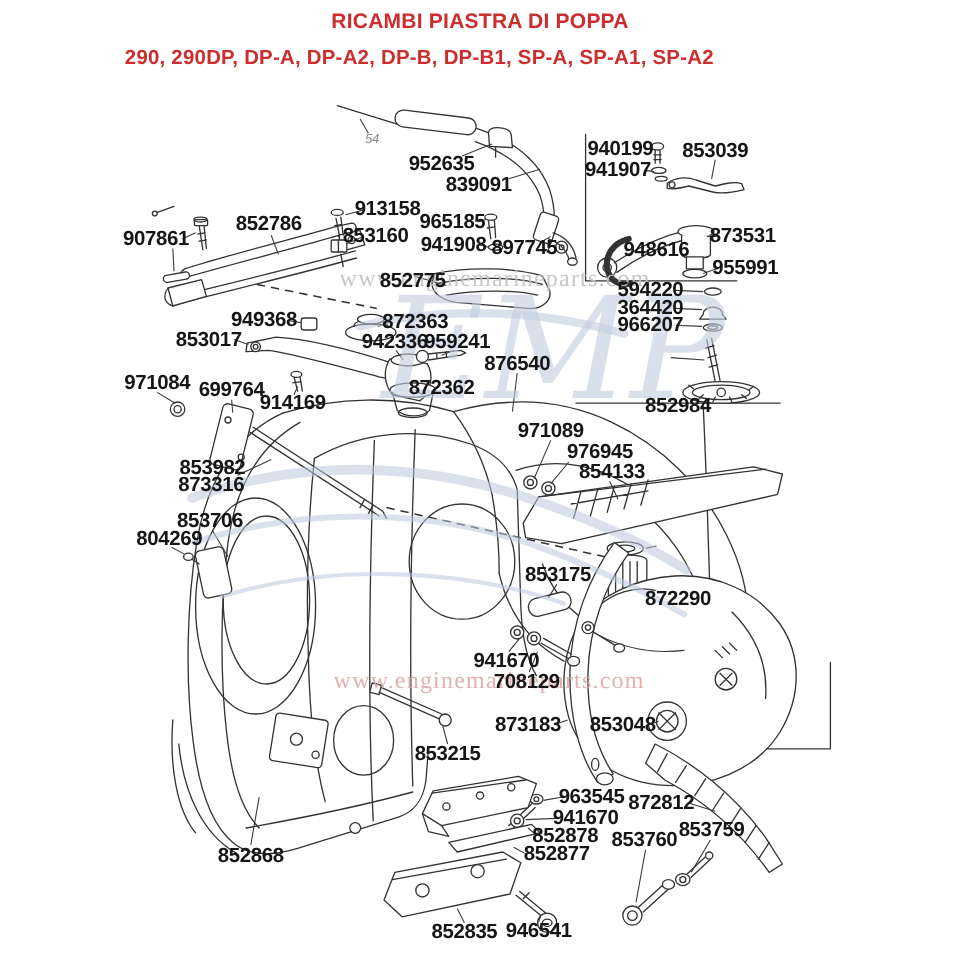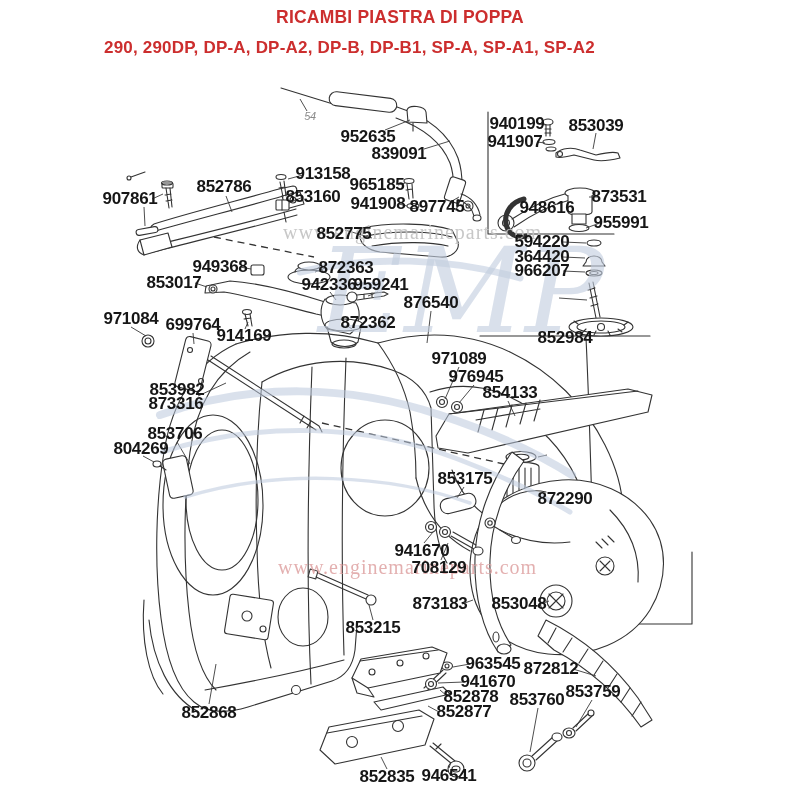--- a/index.html
+++ b/index.html
@@ -324,21 +324,21 @@
       <div class="plabel" style="left: 174px; top: 283px;">853017</div>
       <div class="plabel" style="left: 329px; top: 285px;">942336</div>
       <div class="plabel" style="left: 381px; top: 285px;">959241</div>
       <div class="plabel" style="left: 431px; top: 303px;">876540</div>
       <div class="plabel" style="left: 565px; top: 298px; margin-top: 40px;">852984</div>
       <div class="plabel" style="left: 131px; top: 319px;">971084</div>
       <div class="plabel" style="left: 193px; top: 325px;">699764</div>
       <div class="plabel" style="left: 244px; top: 336px;">914169</div>
       <div class="plabel" style="left: 368px; top: 323px;">872362</div>
       <div class="plabel" style="left: 459px; top: 359px;">971089</div>
-      <div class="plabel" style="left: 476px; top: 377px;">976945</div>
+      <div class="plabel" style="left: 500px; top: 377px;">976945</div>
       <div class="plabel" style="left: 510px; top: 393px;">854133</div>
       <div class="plabel" style="left: 177px; top: 390px;">853982</div>
       <div class="plabel" style="left: 176px; top: 404px;">873316</div>
       <div class="plabel" style="left: 175px; top: 434px;">853706</div>
       <div class="plabel" style="left: 141px; top: 449px;">804269</div>
       <div class="plabel" style="left: 565px; top: 455px; margin-top: 44px;">872290</div>
       <div class="plabel" style="left: 465px; top: 479px;">853175</div>
       <div class="plabel" style="left: 422px; top: 551px;">941670</div>
       <div class="plabel" style="left: 439px; top: 568px;">708129</div>
       <div class="plabel" style="left: 440px; top: 604px;">873183</div>

